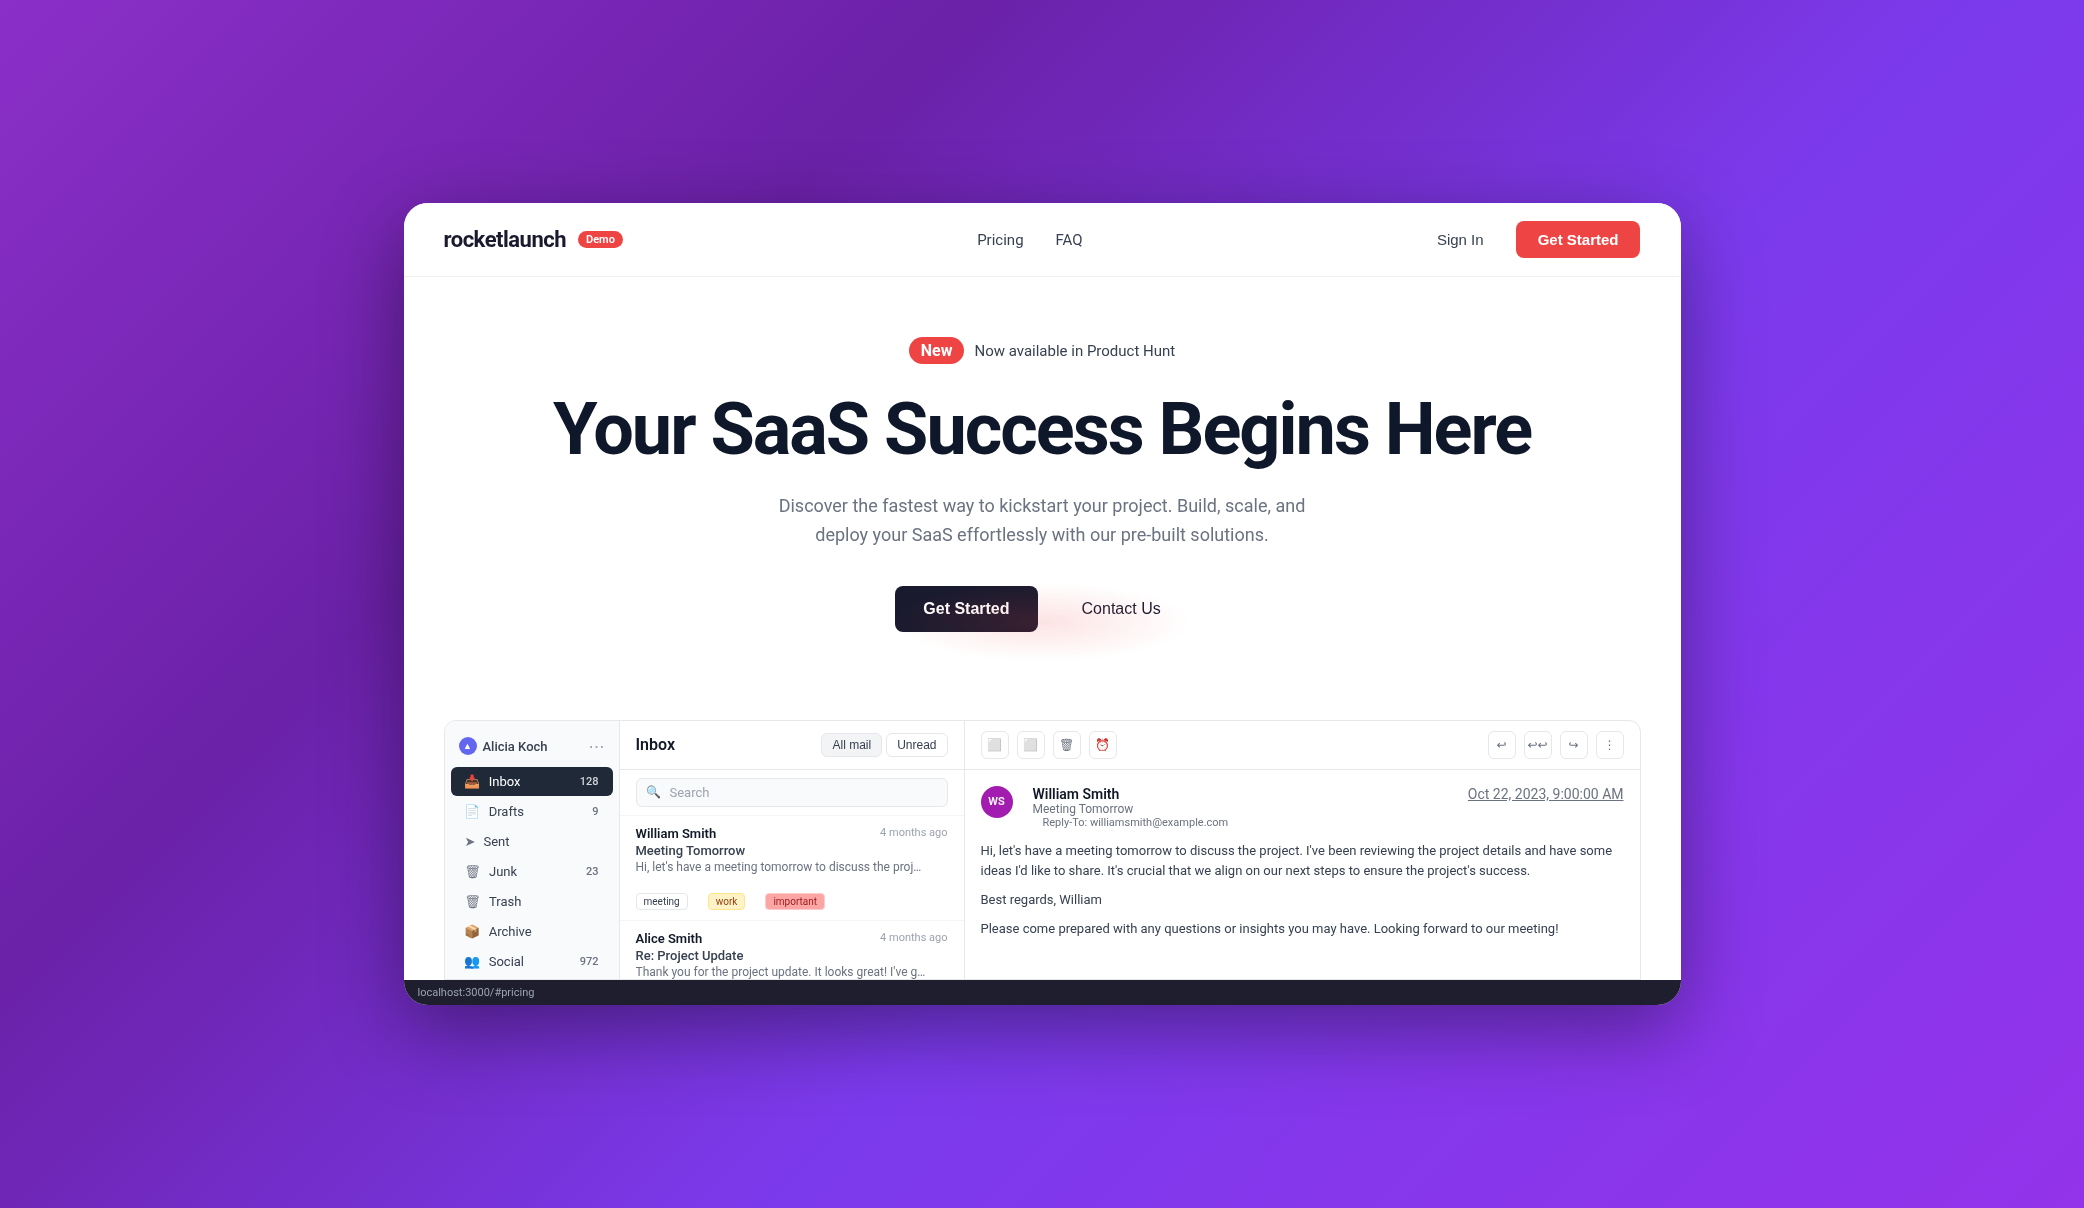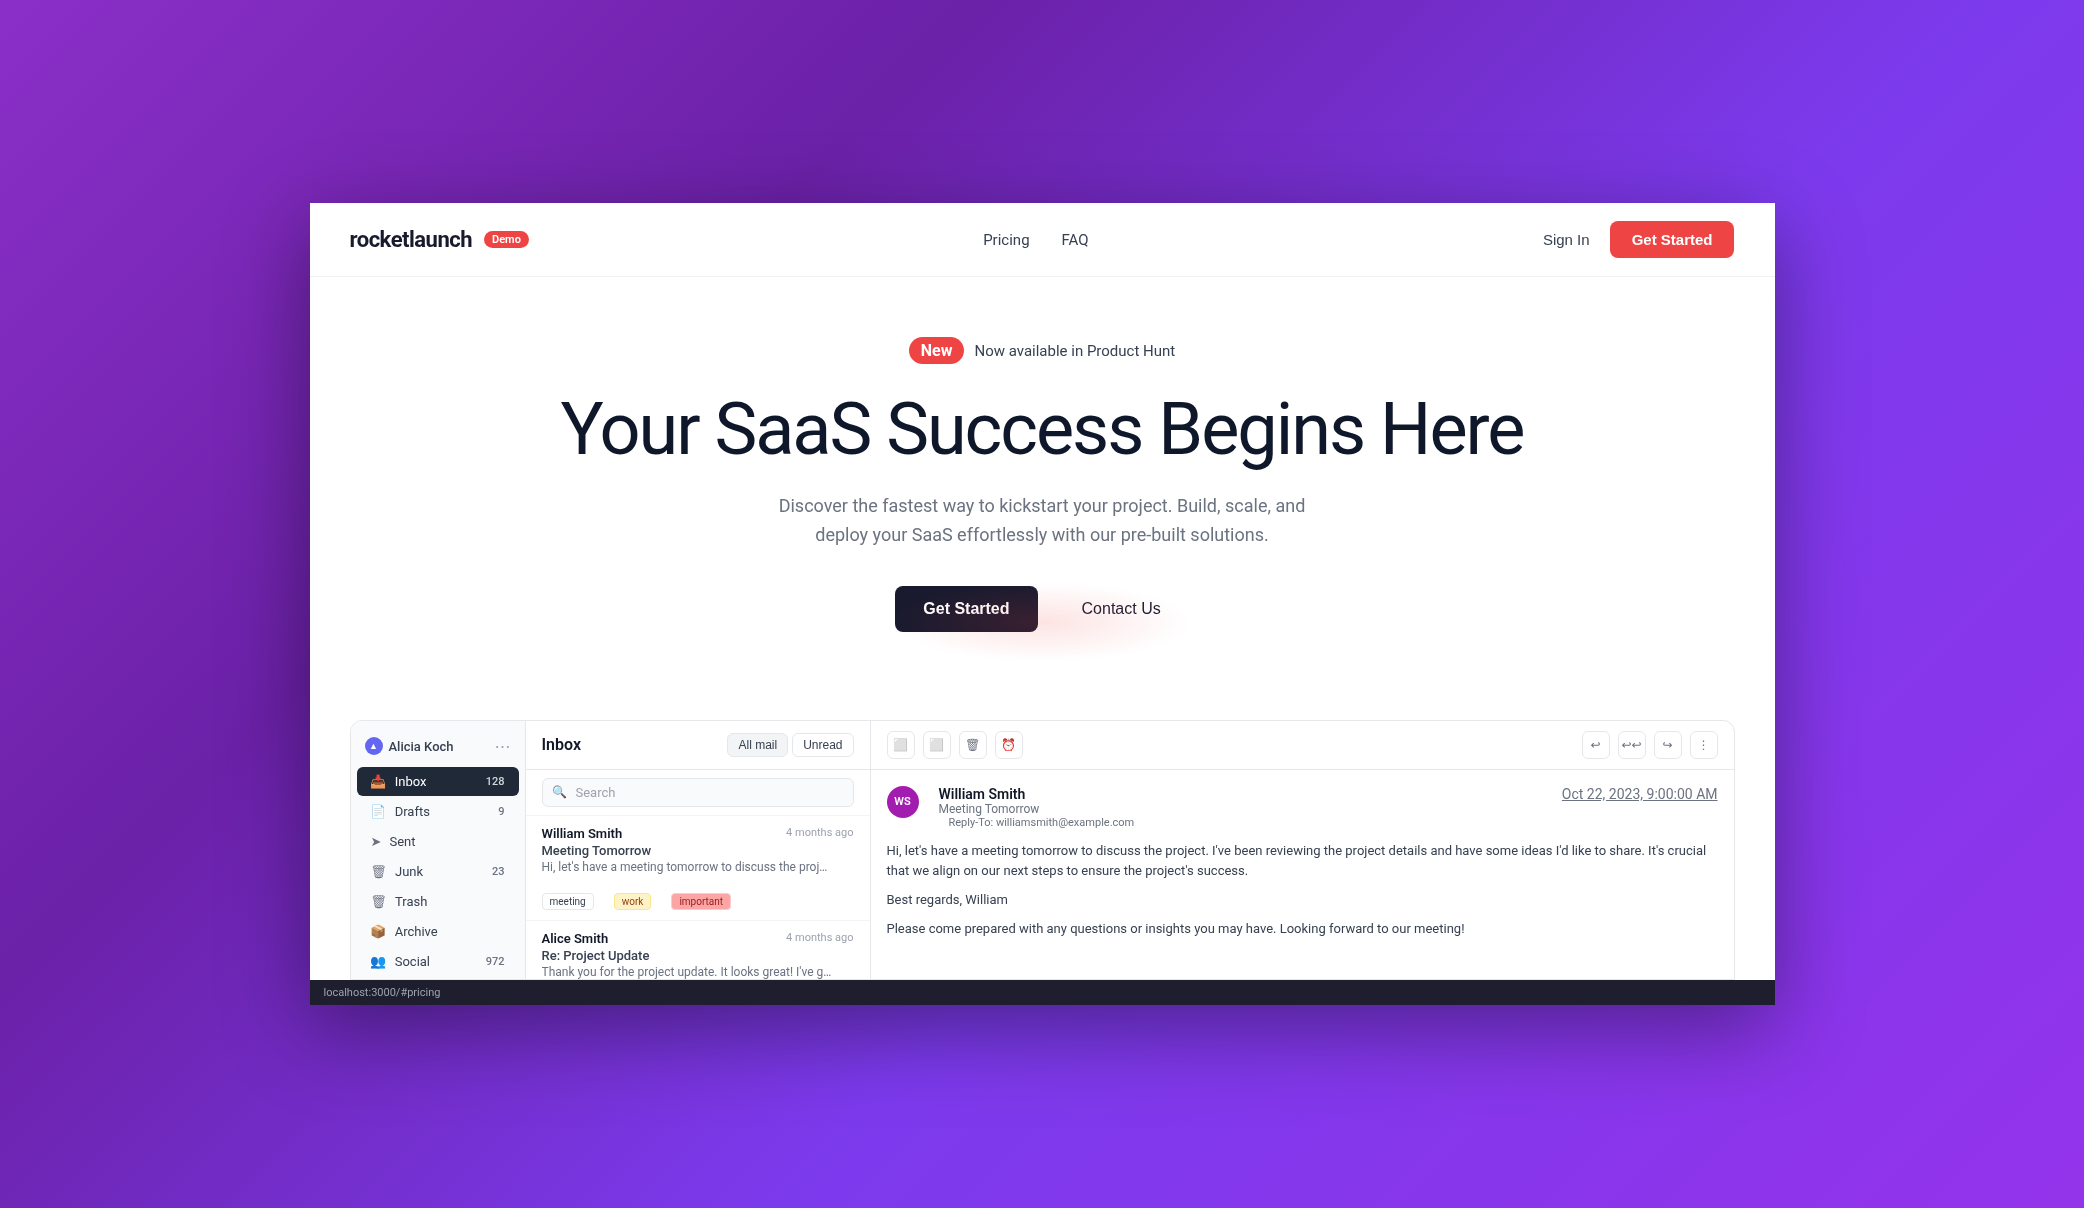--- a/index.html
+++ b/index.html
@@ -5,23 +5,23 @@
     * { margin: 0; padding: 0; box-sizing: border-box; }
     body {
       font-family: -apple-system, BlinkMacSystemFont, 'Segoe UI', Roboto, sans-serif;
       background: linear-gradient(135deg, #8B2FC9 0%, #6B21A8 30%, #7C3AED 60%, #9333EA 100%);
       min-height: 100vh;
       display: flex;
       align-items: center;
       justify-content: center;
     }
     .browser-window {
-      width: 1465px;
+      width: 1277px;
       background: #fff;
-      border-radius: 0;
+      border-radius: 24px;
       overflow: hidden;
       box-shadow: 0 25px 80px rgba(0,0,0,0.4);
     }
     
     .nav {
       display: flex;
       align-items: center;
       justify-content: space-between;
       padding: 18px 40px;
       border-bottom: 1px solid #f0f0f0;
@@ -54,21 +54,21 @@
     }
     .nav-link {
       font-size: 15px;
       color: #374151;
       text-decoration: none;
       cursor: pointer;
     }
     .nav-actions {
       display: flex;
       align-items: center;
-      gap: 20px;
+      gap: 32px;
     }
     .sign-in-btn {
       font-size: 15px;
       color: #374151;
       background: none;
       border: none;
       cursor: pointer;
     }
     .get-started-btn-nav {
       background: #ef4444;
@@ -100,21 +100,21 @@
       font-weight: 700;
       padding: 4px 12px;
       border-radius: 20px;
     }
     .new-badge-text {
       font-size: 15px;
       color: #374151;
     }
     .hero-title {
       font-size: 72px;
-      font-weight: 400;
+      font-weight: 700;
       color: #0f172a;
       line-height: 1.05;
       letter-spacing: -2px;
       margin-bottom: 24px;
     }
     .hero-subtitle {
       font-size: 18px;
       color: #6b7280;
       line-height: 1.6;
       max-width: 560px;

